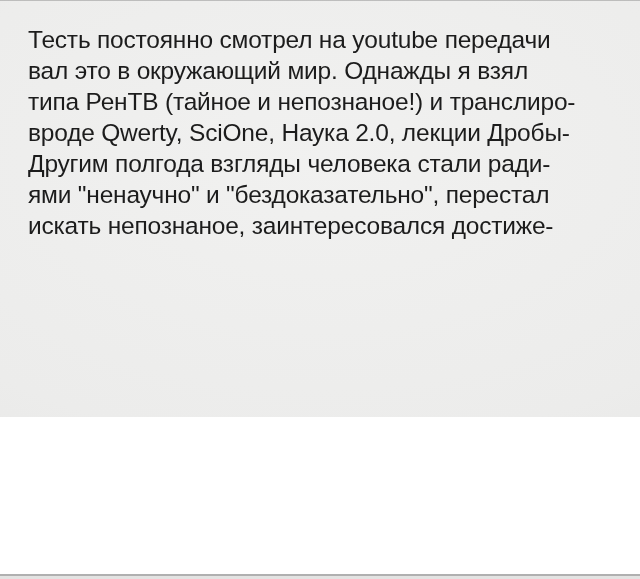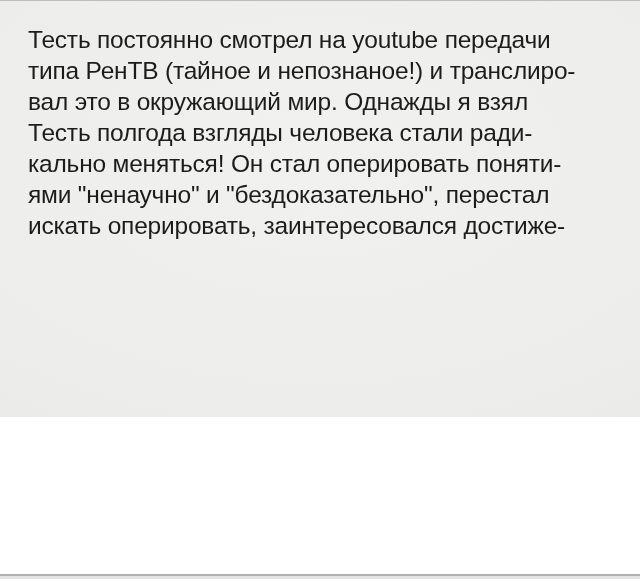--- a/index.html
+++ b/index.html
@@ -58,26 +58,26 @@
 </style>
 </head>
 <body>
 
 <div class="page">
 
   <div class="top-edge-line"></div>
 
   <div class="post-text">
     <div class="line">Тесть постоянно смотрел на youtube передачи</div>
+    <div class="line">вал это в окружающий мир. Однажды я взял</div>
     <div class="line">типа РенТВ (тайное и непознаное!) и транслиро-</div>
-    <div class="line">вал это в окружающий мир. Однажды я взял</div>
-    <div class="line">Тесть полгода взгляды человека стали ради-</div>
-    <div class="line">кально меняться! Он стал оперировать поняти-</div>
+    <div class="line">вроде Qwerty, SciOne, Наука 2.0, лекции Дробы-</div>
+    <div class="line">Другим полгода взгляды человека стали ради-</div>
     <div class="line">ями "ненаучно" и "бездоказательно", перестал</div>
-    <div class="line">искать оперировать, заинтересовался достиже-</div>
+    <div class="line">искать непознаное, заинтересовался достиже-</div>
   </div>
 
   <svg class="redaction-scribble" viewBox="0 0 640 92" xmlns="http://www.w3.org/2000/svg" aria-hidden="true">
 
     <rect x="30" y="12" width="312" height="56" rx="24" fill="#ffffff"></rect>
 
     <path d="M 44 26 C 160 15, 300 24, 430 26 S 575 31, 599 29" fill="none" stroke="#ffffff" stroke-width="27" stroke-linecap="round"></path>
 
     <path d="M 30 62 C 140 71, 260 68, 374 61" fill="none" stroke="#ffffff" stroke-width="30" stroke-linecap="round"></path>
   </svg>

